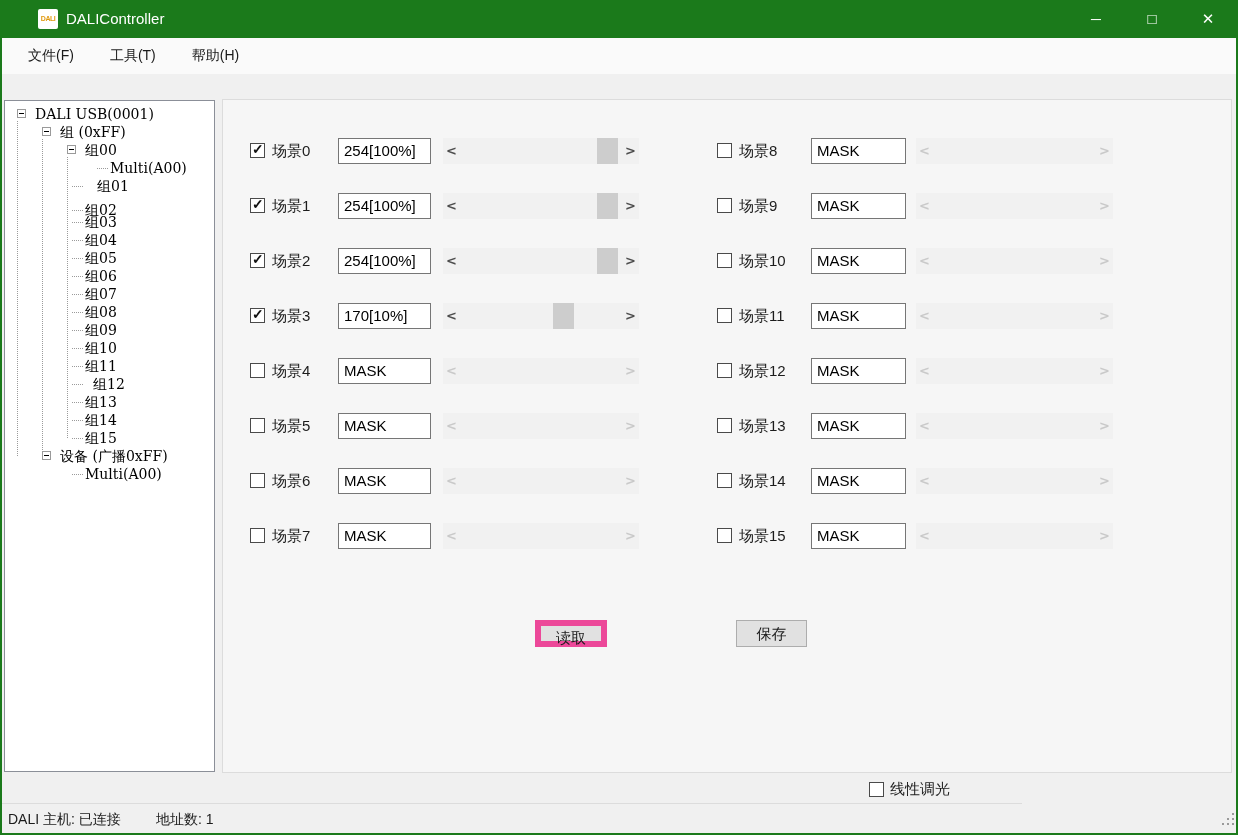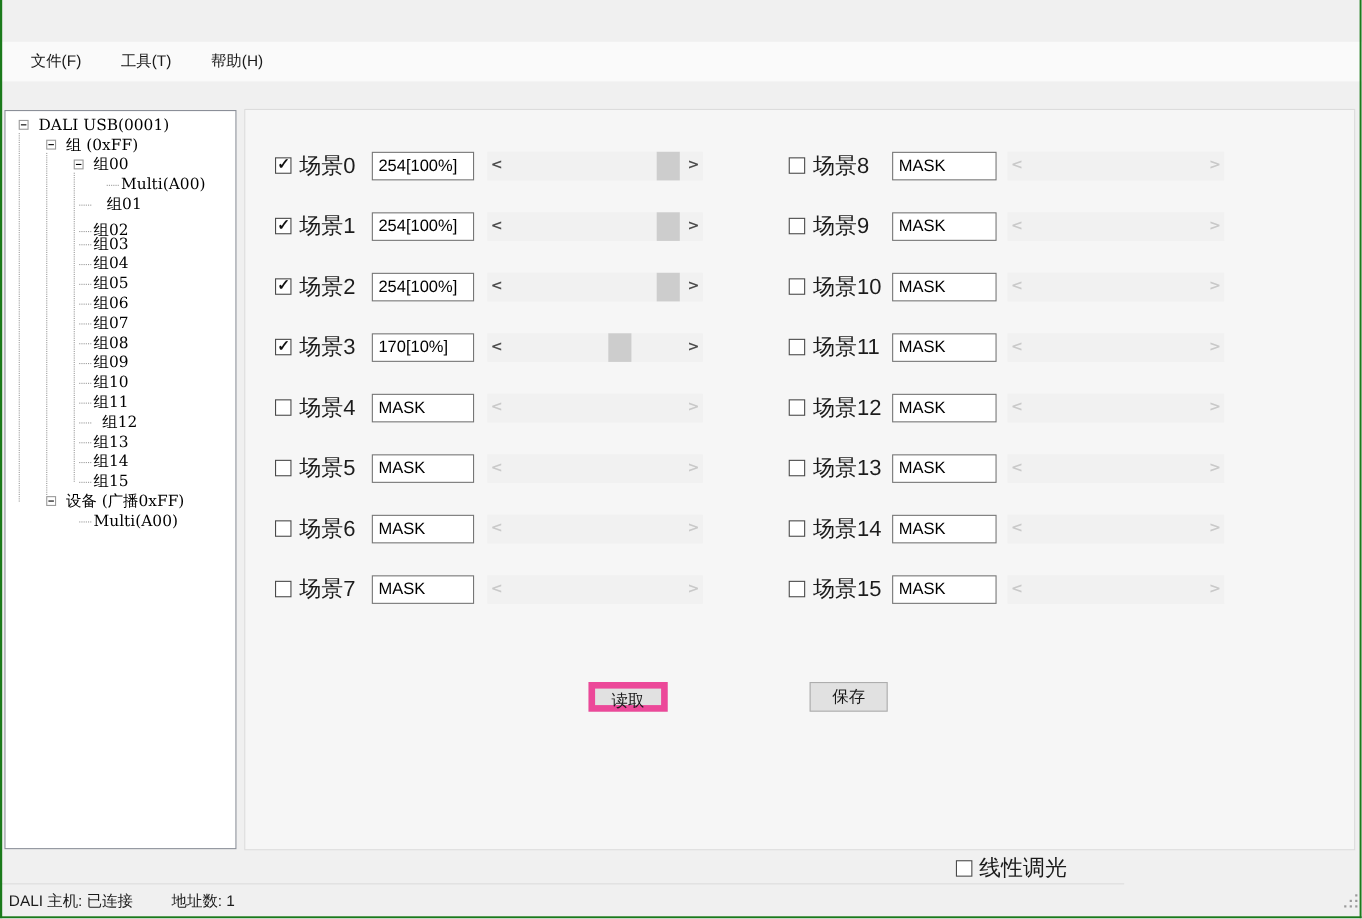--- a/index.html
+++ b/index.html
@@ -37,21 +37,21 @@
     overflow:hidden;font-family:"DejaVu Serif",serif;font-size:14px;color:#000;}
   .tree-row{position:absolute;left:0;width:209px;height:18px;line-height:18px;}
   .tree-label{position:absolute;top:0;height:18px;line-height:18px;white-space:nowrap;}
   .exp-box{position:absolute;top:4px;width:9px;height:9px;border:1px solid #9a9a9a;background:#fff;}
   .exp-box .minus{position:absolute;left:1px;top:3px;width:5px;height:1px;background:#000;}
   .leaf-stub{position:absolute;top:9px;height:1px;width:11px;border-top:1px dotted #9a9a9a;}
   .tree-vline{position:absolute;width:1px;border-left:1px dotted #9a9a9a;}
   
   .cb{position:absolute;width:15px;height:15px;border:1px solid #4a4a4a;background:#fff;}
   .cb .check{position:absolute;left:1px;top:-3px;font-size:14px;font-weight:bold;color:#111;}
-  .scene-label{position:absolute;height:26px;line-height:26px;font-size:20px;color:#1c1c1c;white-space:nowrap;}
+  .scene-label{position:absolute;height:26px;line-height:26px;font-size:15px;color:#1c1c1c;white-space:nowrap;}
   .val-box{position:absolute;height:26px;border:1px solid #767676;background:#ffffff;
     font-size:15px;color:#000;line-height:24px;padding-left:5px;overflow:hidden;}
   .sbar{position:absolute;height:26px;background:#f1f1f1;}
   .sbar .arrow{position:absolute;top:0;width:17px;height:26px;text-align:center;line-height:25px;
     font-size:13px;font-weight:600;color:#4d4d4d;font-family:"DejaVu Sans",sans-serif;}
   .sbar .arrow.right{right:0;}
   .sbar .arrow.left{left:0;}
   .sbar.disabled .arrow{color:#c9c9c9;}
   .sbar .thumb{position:absolute;top:0;width:21px;height:26px;background:#cdcdcd;}
   
@@ -64,20 +64,27 @@
   .grip{position:absolute;left:1222px;top:812px;width:14px;height:14px;}
   .grip span{position:absolute;width:2px;height:2px;background:#9a9a9a;
     box-shadow:10px 0 0 #9a9a9a,10px -5px 0 #9a9a9a,10px -10px 0 #9a9a9a,5px 0 0 #9a9a9a,5px -5px 0 #9a9a9a,0 0 0 #9a9a9a;
     left:0;top:11px;}
 </style>
 </head>
 <body>
 
 <div class="window">
 
+  <div class="titlebar">
+    <div class="app-icon">DALI</div>
+    <div class="title-text">DALIController</div>
+    <div class="win-ctrl ctrl-min">─</div>
+    <div class="win-ctrl ctrl-max">□</div>
+    <div class="win-ctrl ctrl-close">✕</div>
+  </div>
 
   <div class="menubar" id="menubar">
       <div class="menu-item">文件(F)</div>
       <div class="menu-item">工具(T)</div>
       <div class="menu-item">帮助(H)</div>
     </div>
 
 
   <div class="tabpanel"></div>
 

